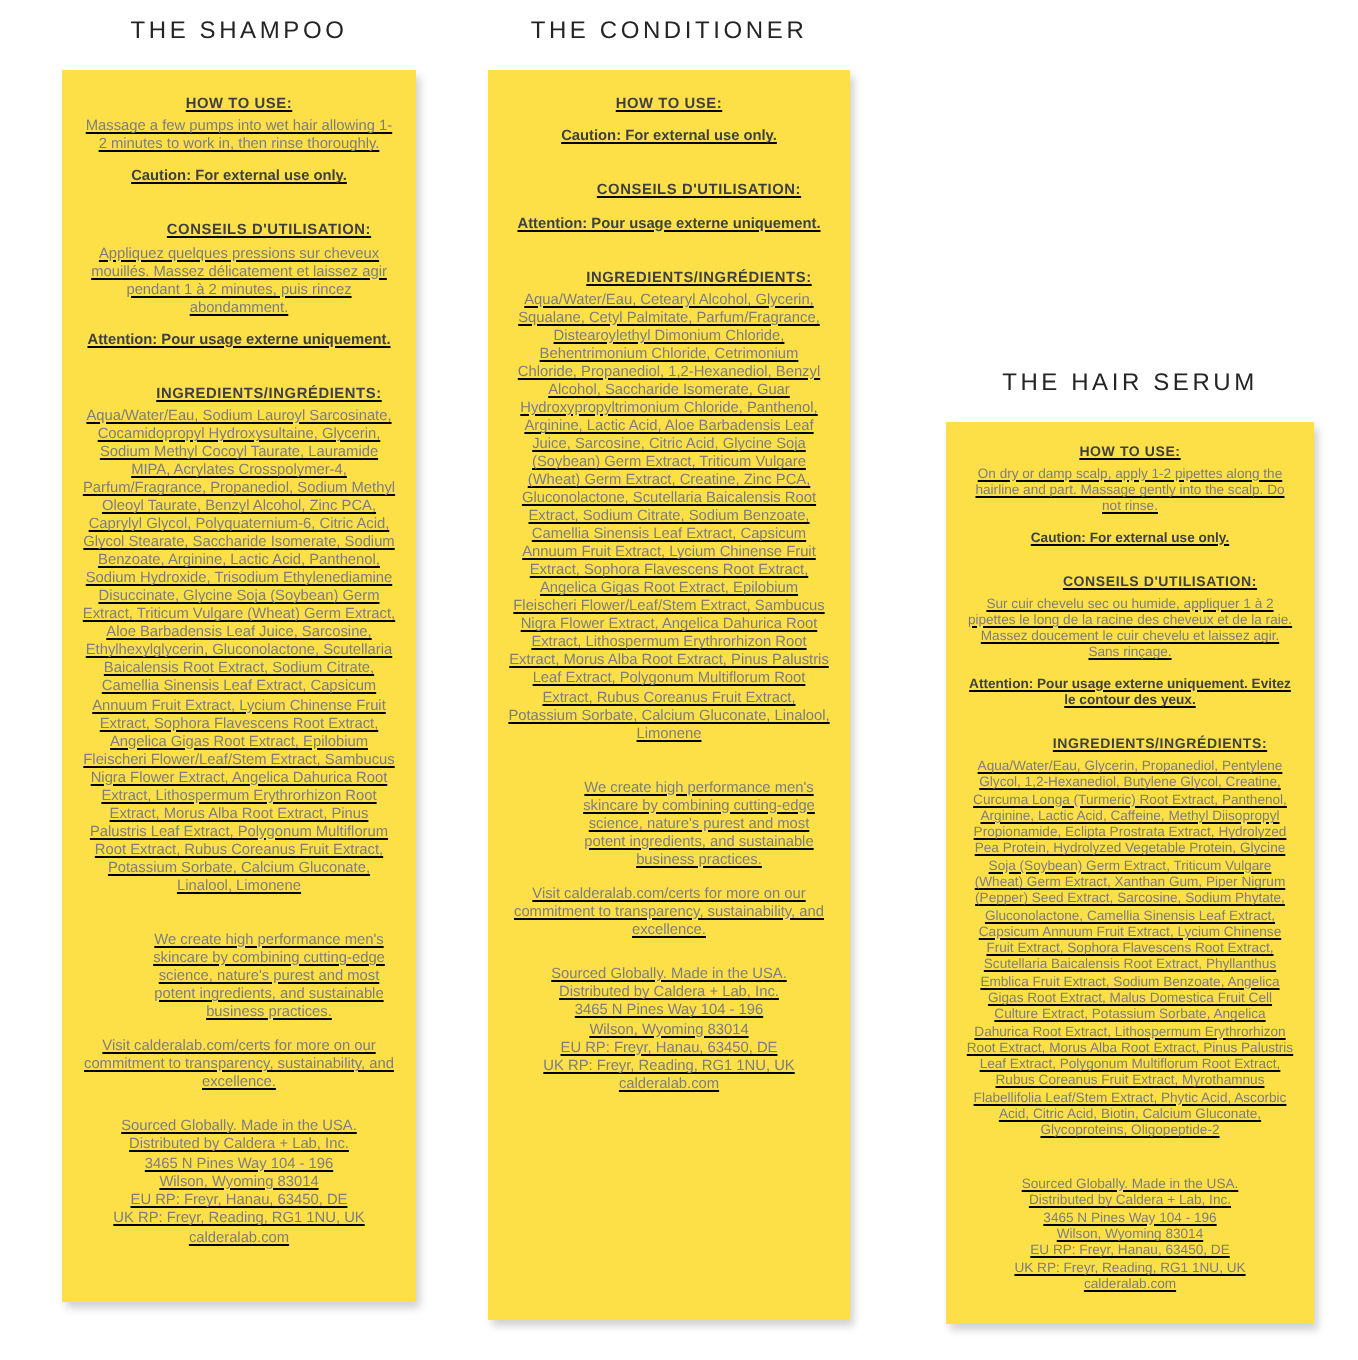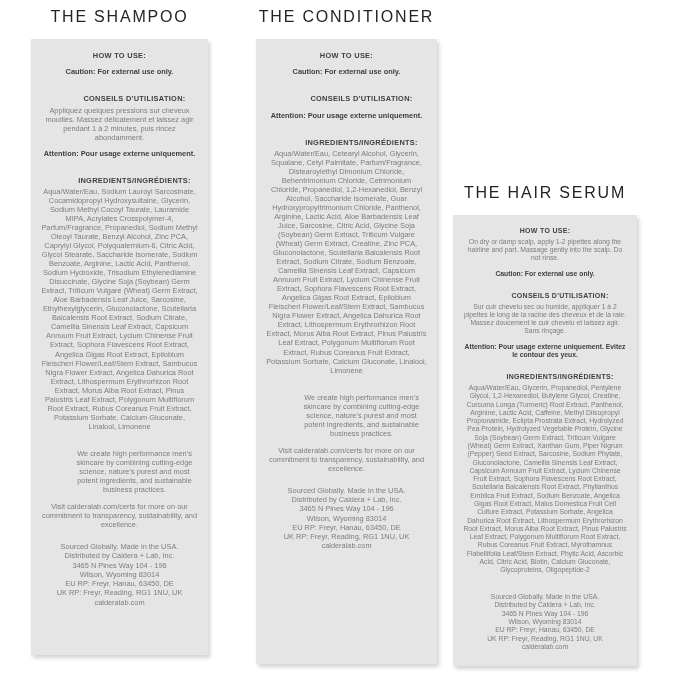--- a/index.html
+++ b/index.html
@@ -4,30 +4,31 @@
 <style>
   html,body{margin:0;padding:0;}
   body{
     width:679px;height:680px;position:relative;overflow:hidden;
     background:#ffffff;
     font-family:"Liberation Sans", sans-serif;
     -webkit-font-smoothing:antialiased;
   }
   .col{position:absolute;display:flex;flex-direction:column;align-items:center;}
   #col-shampoo{left:31px;top:8px;width:177px;}
-  #col-conditioner{left:256px;top:8px;width:181px;}
-  #col-serum{left:453px;top:184px;width:184px;}
+  #col-conditioner{left:244px;top:8px;width:181px;}
+  #col-serum{left:473px;top:184px;width:184px;}
   .title{
-    font-size:16px;letter-spacing:1.8px;color:#242424;
+    font-size:12px;letter-spacing:1.8px;color:#242424;
     white-space:nowrap;margin:0 0 13px 0;font-weight:500;
   }
   .panel{
-    background:#e5e5e5;width:100%;box-sizing:border-box;
+    background:#fde047;width:100%;box-sizing:border-box;
     padding:12px 10px 14px 10px;text-align:center;
     box-shadow:2px 3px 4px rgba(0,0,0,0.18);
+    text-decoration:underline;
   }
   #col-shampoo .panel{min-height:616px;}
   #col-conditioner .panel{min-height:625px;}
   #col-serum .panel{min-height:446px;}
   .h{
     font-weight:bold;color:#3e3f41;font-size:7.4px;
     letter-spacing:0.3px;line-height:1.25;
   }
   .b{
     color:#7c7d7f;font-size:7.4px;line-height:1.22;margin-top:2px;
@@ -43,20 +44,21 @@
   #col-serum .mt-addr{margin-top:18px;}
   .addr div{line-height:1.25;}
 </style>
 </head>
 <body>
 
 <div class="col" id="col-shampoo">
   <div class="title">THE SHAMPOO</div>
   <div class="panel">
     <div class="h">HOW TO USE:</div>
+    <div class="b">Massage a few pumps into wet hair allowing 1-2 minutes to work in, then rinse thoroughly.</div>
     <div class="b bold mt-caution">Caution: For external use only.</div>
     <div class="h gap-lg">CONSEILS D'UTILISATION:</div>
     <div class="b">Appliquez quelques pressions sur cheveux mouillés. Massez délicatement et laissez agir pendant 1 à 2 minutes, puis rincez abondamment.</div>
     <div class="b bold mt-caution">Attention: Pour usage externe uniquement.</div>
     <div class="h gap-lg">INGREDIENTS/INGRÉDIENTS:</div>
     <div class="b">Aqua/Water/Eau, Sodium Lauroyl Sarcosinate, Cocamidopropyl Hydroxysultaine, Glycerin, Sodium Methyl Cocoyl Taurate, Lauramide MIPA, Acrylates Crosspolymer-4, Parfum/Fragrance, Propanediol, Sodium Methyl Oleoyl Taurate, Benzyl Alcohol, Zinc PCA, Caprylyl Glycol, Polyquaternium-6, Citric Acid, Glycol Stearate, Saccharide Isomerate, Sodium Benzoate, Arginine, Lactic Acid, Panthenol, Sodium Hydroxide, Trisodium Ethylenediamine Disuccinate, Glycine Soja (Soybean) Germ Extract, Triticum Vulgare (Wheat) Germ Extract, Aloe Barbadensis Leaf Juice, Sarcosine, Ethylhexylglycerin, Gluconolactone, Scutellaria Baicalensis Root Extract, Sodium Citrate, Camellia Sinensis Leaf Extract, Capsicum Annuum Fruit Extract, Lycium Chinense Fruit Extract, Sophora Flavescens Root Extract, Angelica Gigas Root Extract, Epilobium Fleischeri Flower/Leaf/Stem Extract, Sambucus Nigra Flower Extract, Angelica Dahurica Root Extract, Lithospermum Erythrorhizon Root Extract, Morus Alba Root Extract, Pinus Palustris Leaf Extract, Polygonum Multiflorum Root Extract, Rubus Coreanus Fruit Extract, Potassium Sorbate, Calcium Gluconate, Linalool, Limonene</div>
     <div class="b gap-lg">We create high performance men's skincare by combining cutting-edge science, nature's purest and most potent ingredients, and sustainable business practices.</div>
     <div class="b mt-certs">Visit calderalab.com/certs for more on our commitment to transparency, sustainability, and excellence.</div>
     <div class="b mt-addr addr">
       <div>Sourced Globally. Made in the USA.</div>

